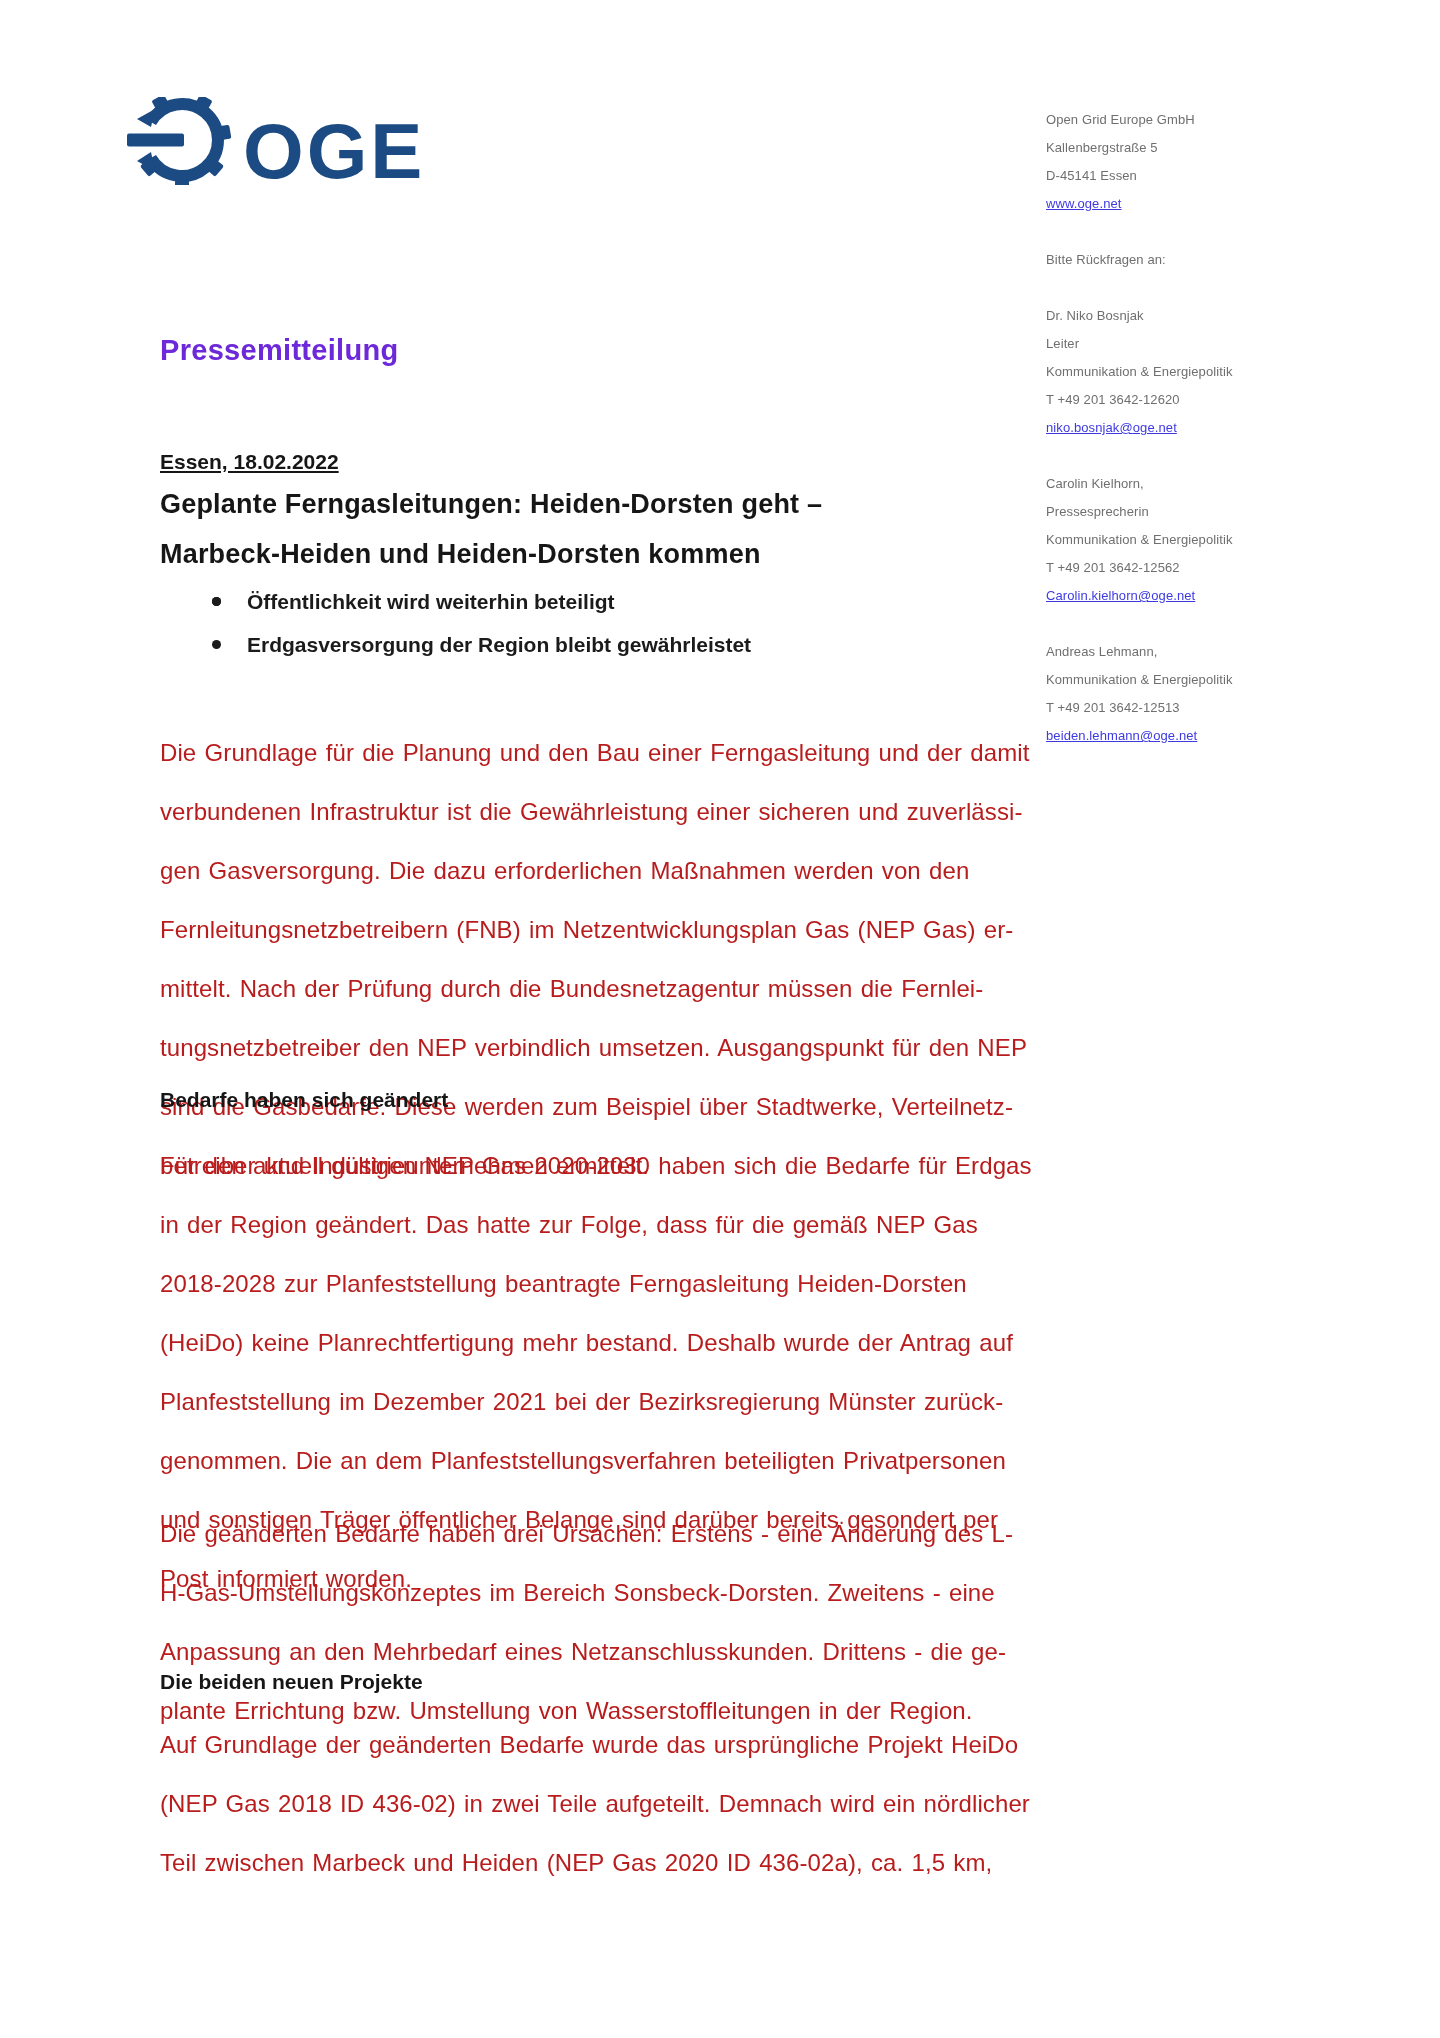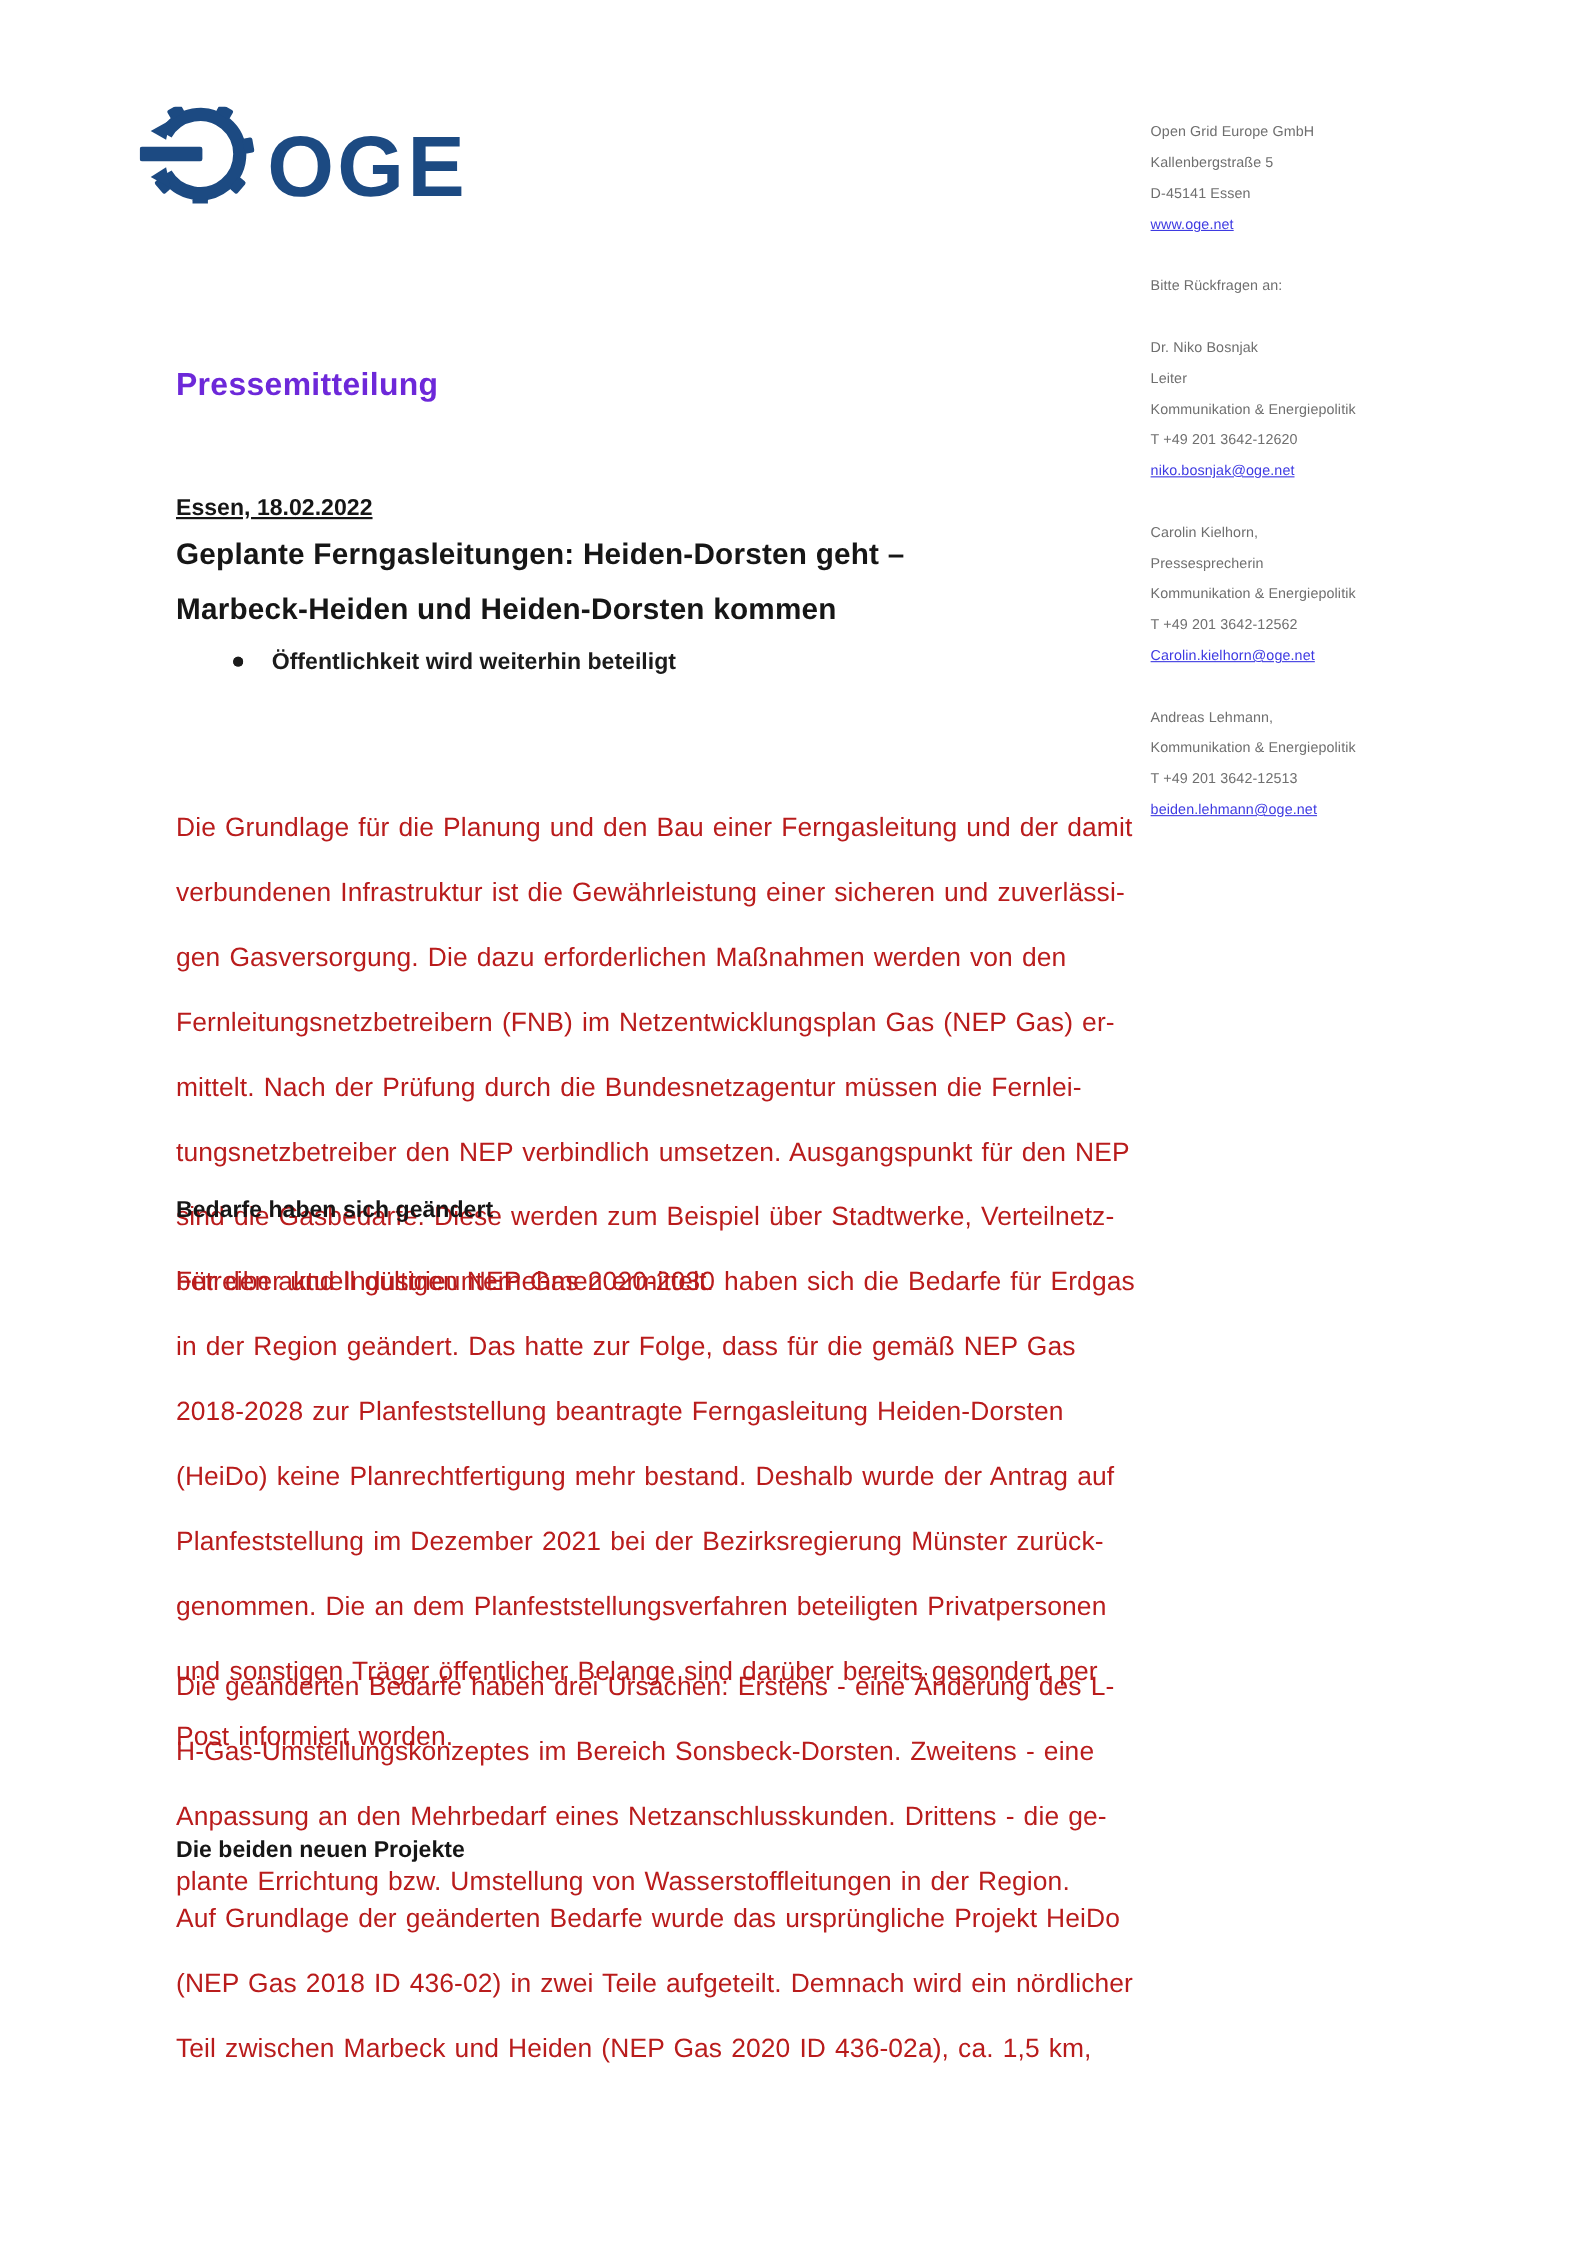--- a/index.html
+++ b/index.html
@@ -115,20 +115,21 @@
 <div class="abs" id="kicker">Pressemitteilung</div>
 
 <div class="abs" id="dateline">Essen, 18.02.2022</div>
 
 <div class="abs pre" id="title">Geplante Ferngasleitungen: Heiden-Dorsten geht –
 Marbeck-Heiden und Heiden-Dorsten kommen</div>
 
 <ul class="abs" id="bullets">
   <li><span class="dot"></span></li>
   <li><span class="dot"></span><span>Öffentlichkeit wird weiterhin beteiligt</span></li>
+  <li><span class="dot"></span><span>Erdgasversorgung der Region bleibt gewährleistet</span></li>
 </ul>
 
 <div class="abs pre bodytext" id="para1">Die Grundlage für die Planung und den Bau einer Ferngasleitung und der damit
 verbundenen Infrastruktur ist die Gewährleistung einer sicheren und zuverlässi-
 gen Gasversorgung. Die dazu erforderlichen Maßnahmen werden von den
 Fernleitungsnetzbetreibern (FNB) im Netzentwicklungsplan Gas (NEP Gas) er-
 mittelt. Nach der Prüfung durch die Bundesnetzagentur müssen die Fernlei-
 tungsnetzbetreiber den NEP verbindlich umsetzen. Ausgangspunkt für den NEP
 sind die Gasbedarfe. Diese werden zum Beispiel über Stadtwerke, Verteilnetz-
 betreiber und Industrieunternehmen ermittelt.</div>

